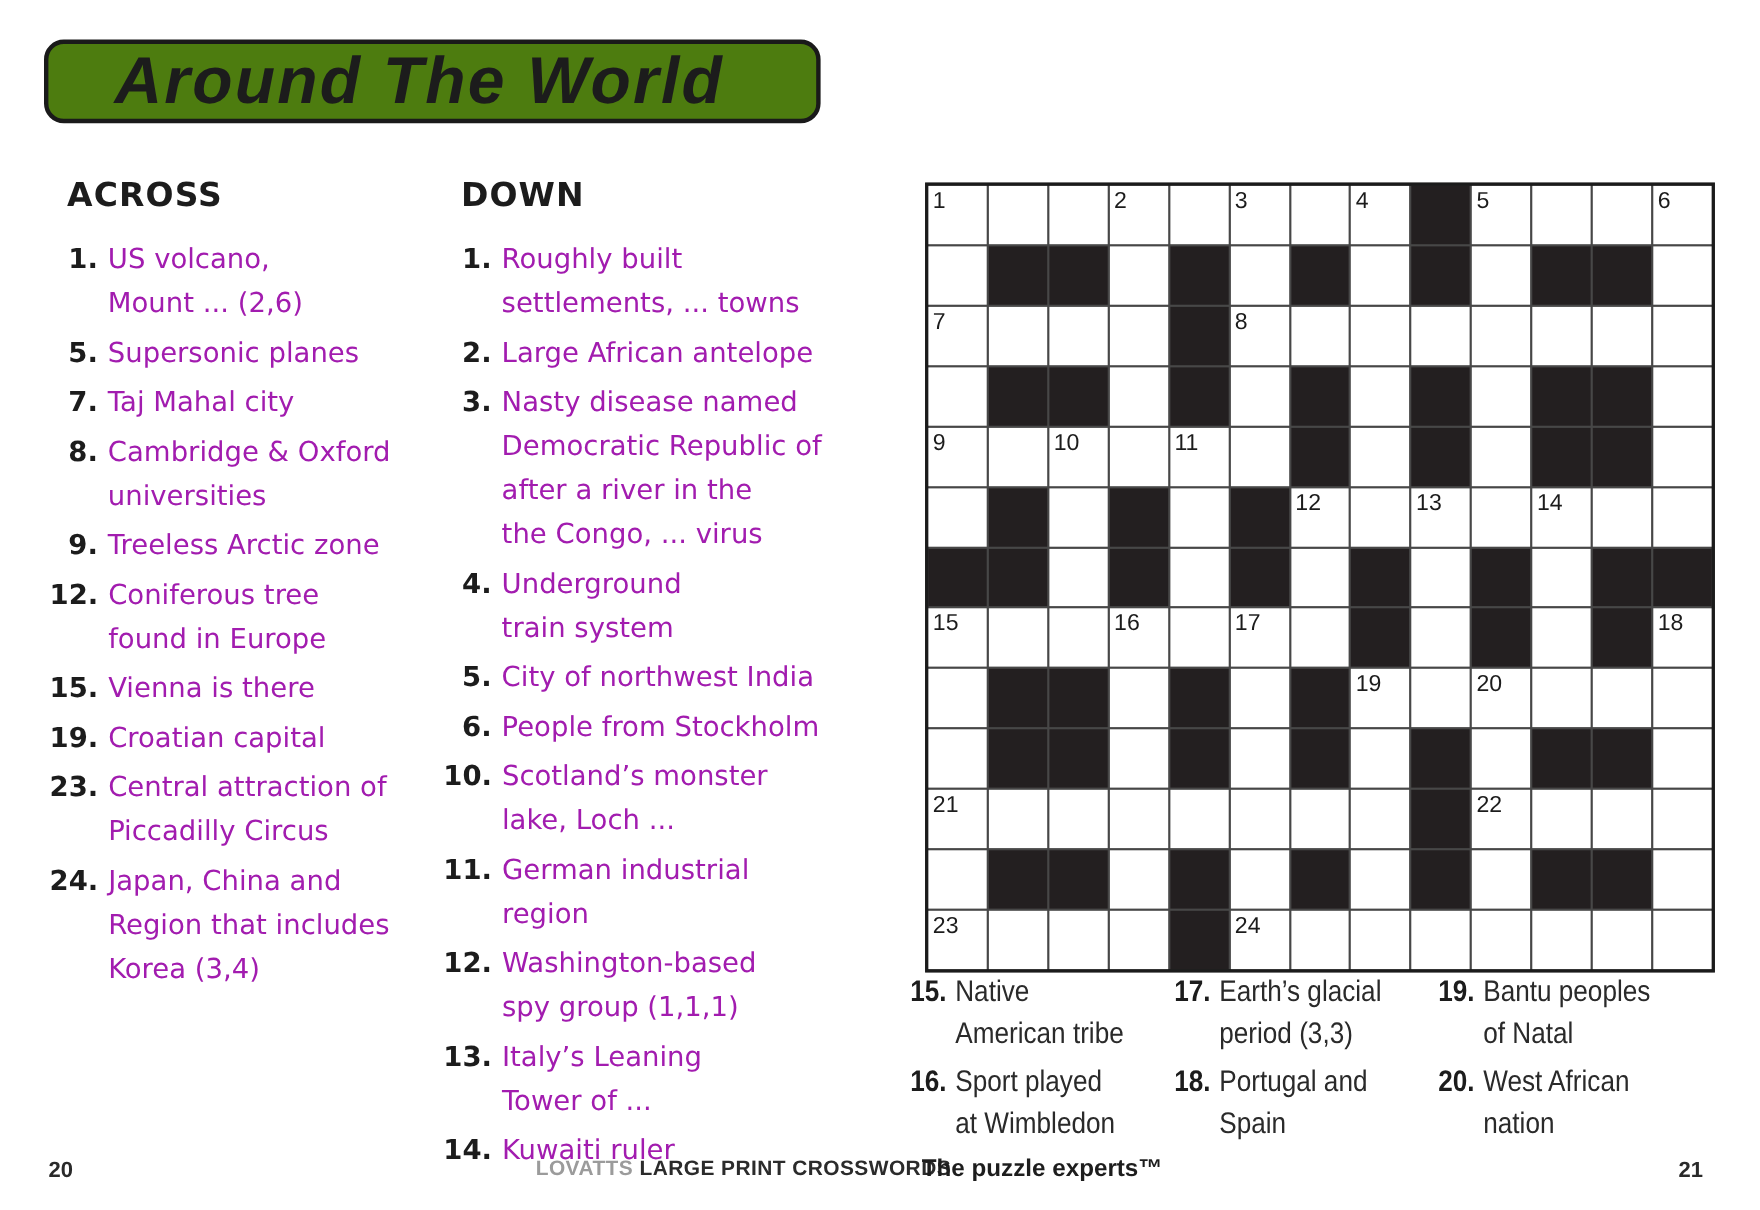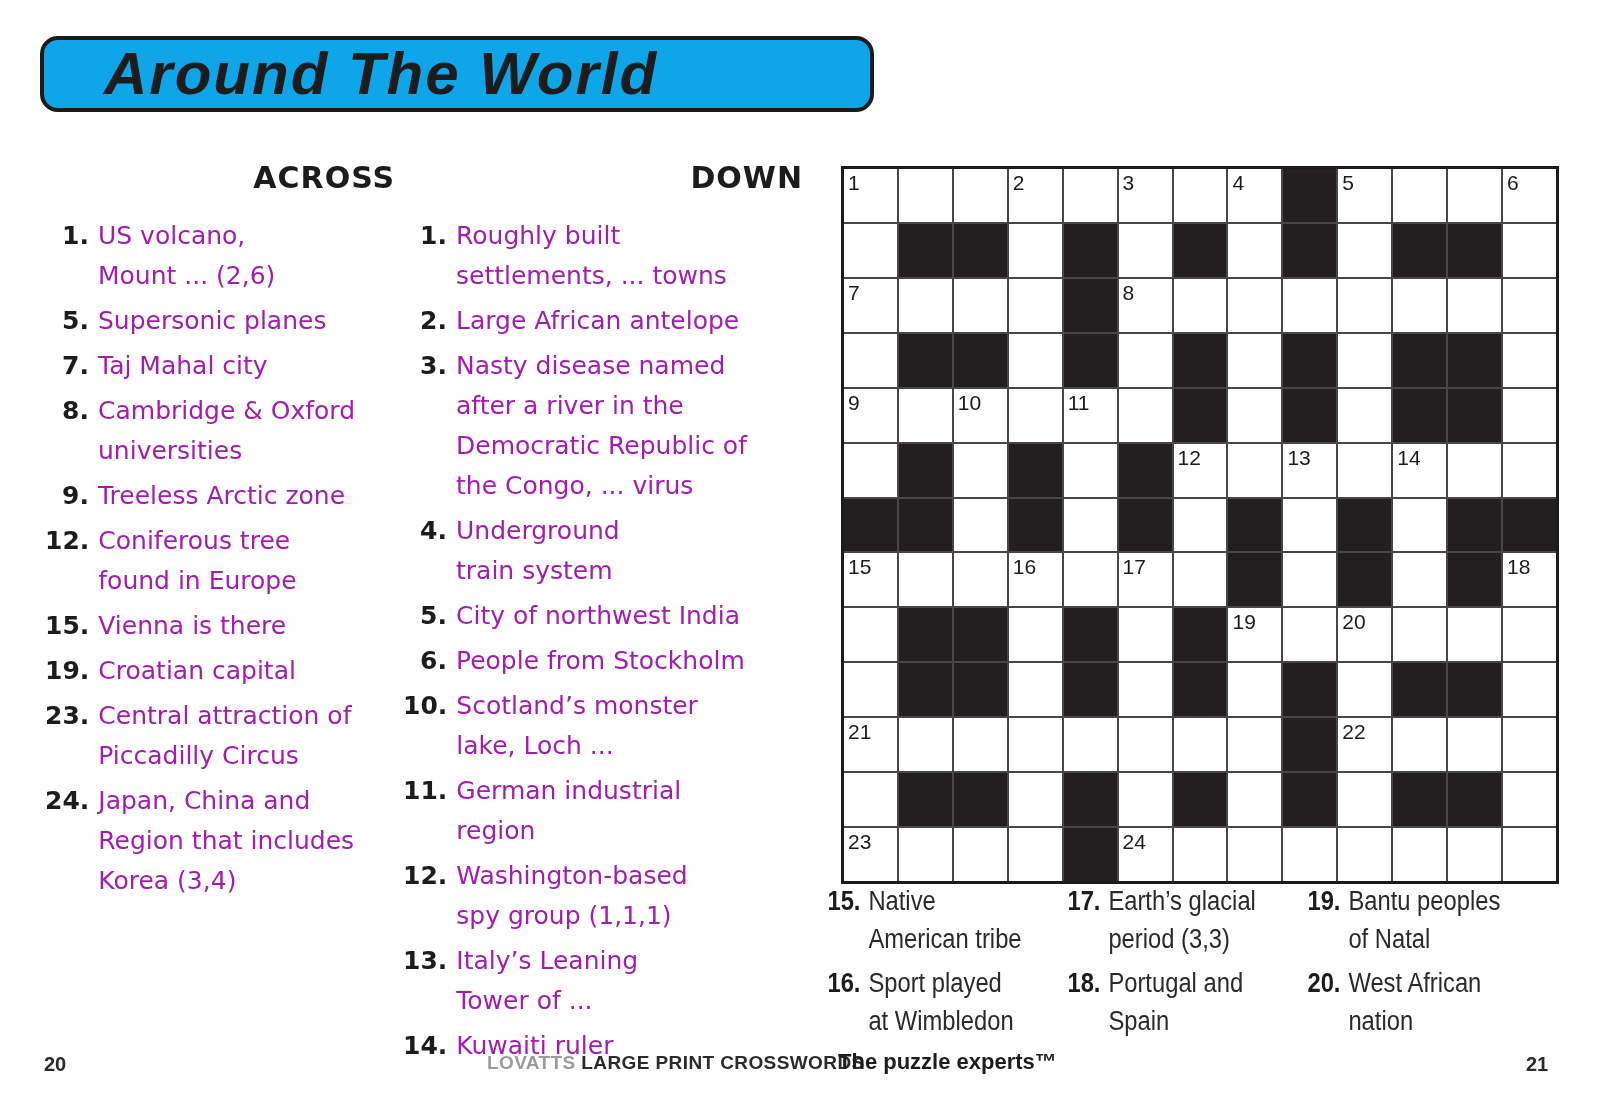--- a/index.html
+++ b/index.html
@@ -5,40 +5,40 @@
   html,body { margin:0; padding:0; }
   body {
     width:1600px; height:1100px; position:relative;
     background:#ffffff; color:#231f20;
     font-family:"DejaVu Sans", sans-serif;
     overflow:hidden;
   }
 
   
   .title-box {
-    position:absolute; left:40px; top:36px; width:834px; height:76px;
+    position:absolute; left:40px; top:36px; width:706px; height:76px;
     border:4px solid #1a1a1a; border-radius:18px; box-sizing:border-box;
-    display:flex; align-items:center; background:#0ea5e9;
+    display:flex; align-items:center; background:#4d7c0f;
   }
   .title-text {
     margin-left:60px;
     font-family:"Liberation Sans", sans-serif;
     font-style:italic; font-weight:bold;
     font-size:60px; line-height:1; letter-spacing:2px;
     color:#1c1c1c; white-space:nowrap;
   }
 
   
   .clues { position:absolute; top:160px; }
   .clues.across { left:45px;  width:350px; }
   .clues.down   { left:403px; width:400px; }
   .clues h2 {
     margin:0 0 21px 16px;
     font-size:30px; font-weight:bold; letter-spacing:1px;
-    color:#1c1c1c; font-family:"DejaVu Sans", sans-serif;text-align:right;
+    color:#1c1c1c; font-family:"DejaVu Sans", sans-serif;
   }
   .clue { display:flex; margin-bottom:5px; }
   .clue .num {
     flex:0 0 44px; text-align:right; margin-right:9px;
     font-weight:bold; font-size:25px; line-height:40px; color:#1c1c1c;
   }
   .clue .txt { font-size:25px; line-height:40px; color:#a21caf; }
   .clue .txt div { white-space:nowrap; }
 
   
@@ -171,22 +171,22 @@
       <div class="clue">
         <span class="num">2.</span>
         <span class="txt">
           <div>Large African antelope</div>
         </span>
       </div>
       <div class="clue">
         <span class="num">3.</span>
         <span class="txt">
           <div>Nasty disease named</div>
+          <div>Democratic Republic of</div>
           <div>after a river in the</div>
-          <div>Democratic Republic of</div>
           <div>the Congo, ... virus</div>
         </span>
       </div>
       <div class="clue">
         <span class="num">4.</span>
         <span class="txt">
           <div>Underground</div>
           <div>train system</div>
         </span>
       </div>

